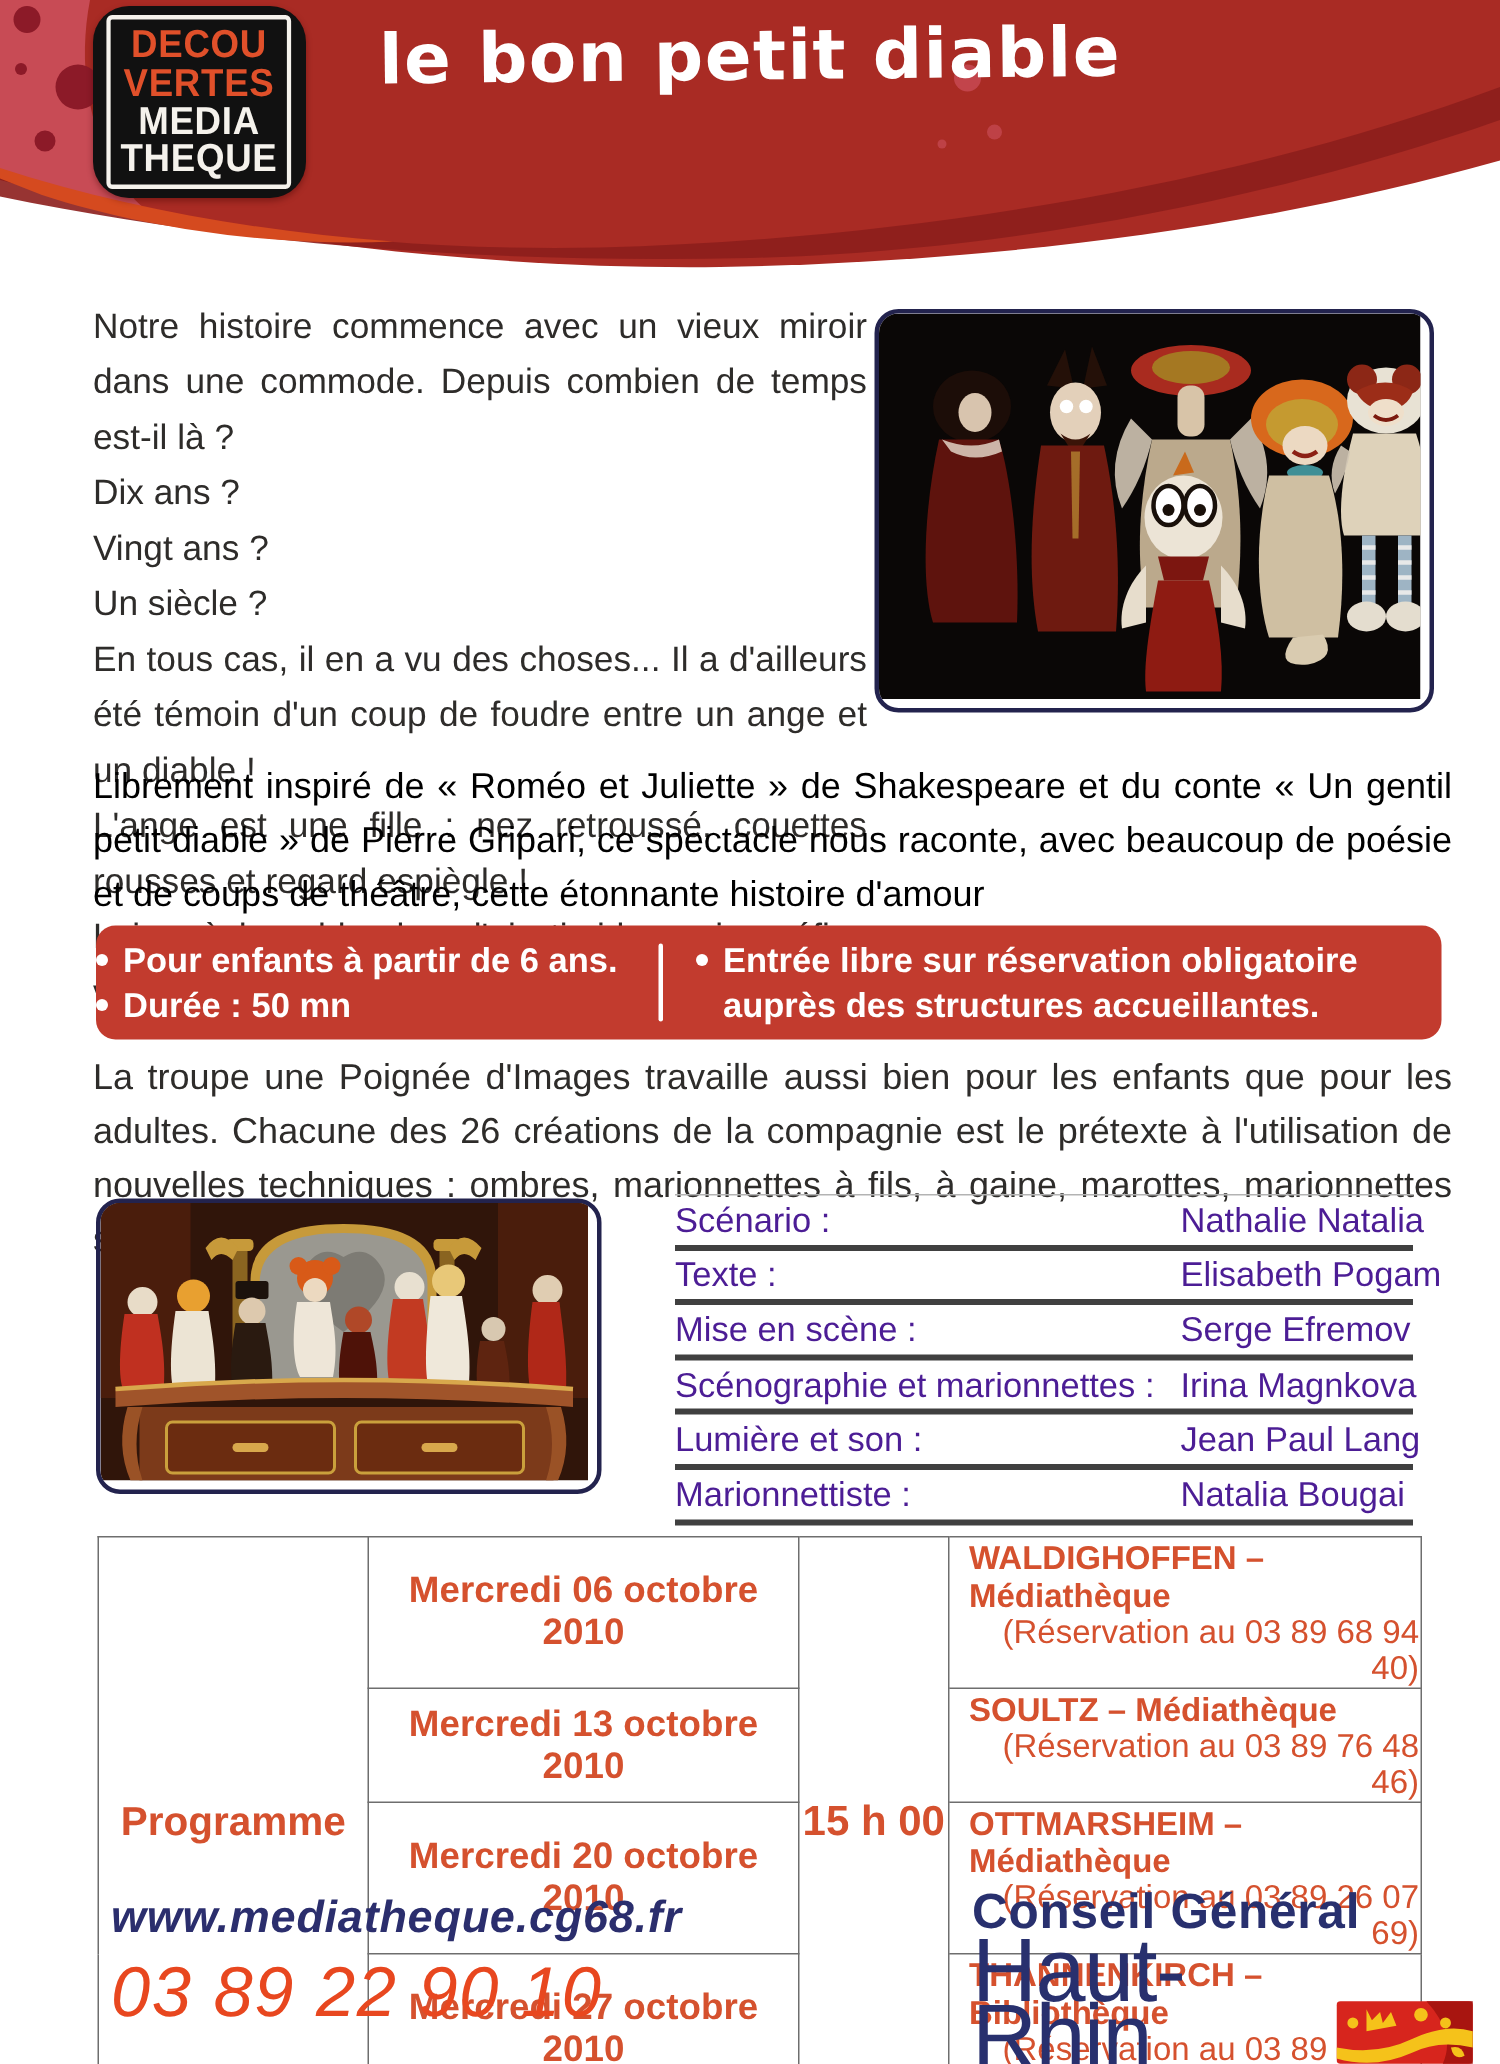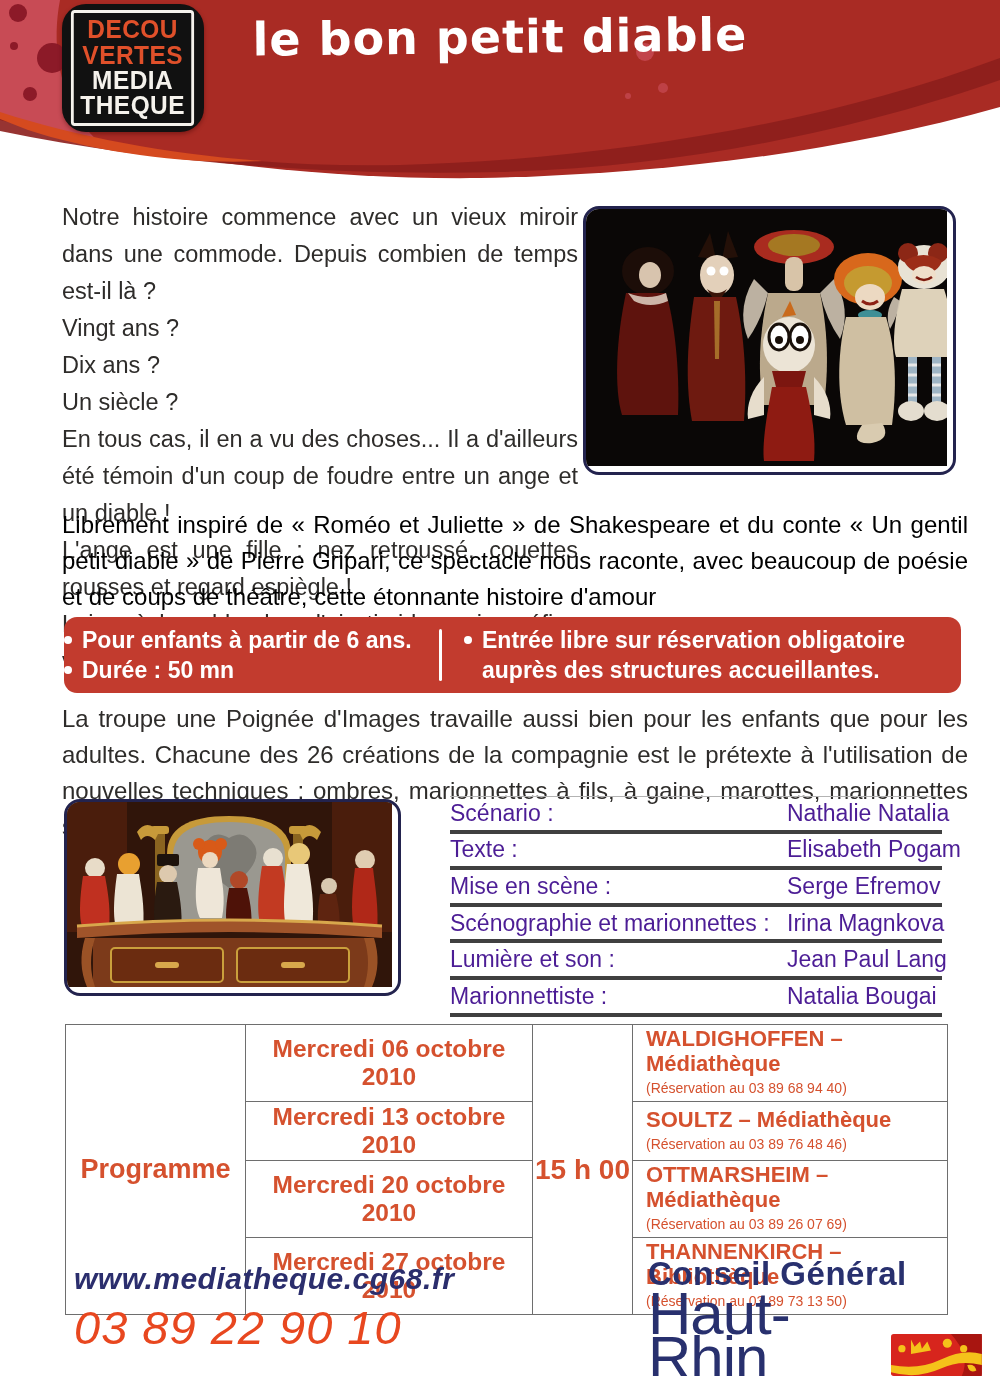--- a/index.html
+++ b/index.html
@@ -69,21 +69,21 @@
   
   .prog-table{
     position:absolute;left:65px;top:1024px;border-collapse:collapse;table-layout:fixed;
   }
   .prog-table td{border:1.5px solid #6e6e6e;height:51.5px;box-sizing:border-box;}
   .prog-cell{width:180px;text-align:center;font-weight:bold;font-size:27px;color:#d5512e;}
   .date-cell{width:287px;text-align:center;font-weight:bold;font-size:24.5px;color:#d5512e;}
   .time-cell{width:100px;text-align:center;font-weight:bold;font-size:28px;color:#d5512e;}
   .venue-cell{width:315px;padding-left:13px;color:#d5512e;}
   .venue-name{display:block;font-weight:bold;font-size:22px;line-height:25px;}
-  .venue-res{display:block;font-size:14px;line-height:24px;}
+  .venue-res{display:block;font-size:22px;line-height:24px;text-align:right;}
   
   .footer-left{position:absolute;left:74px;top:1262px;}
   .website{font-size:30px;font-weight:bold;font-style:italic;color:#2b2e6d;letter-spacing:.5px;}
   .phone{font-size:47px;font-weight:normal;font-style:italic;color:#e8471f;margin-top:4px;letter-spacing:1px;}
   .footer-right{position:absolute;left:648px;top:1256px;width:334px;color:#28306e;}
   .council1{font-size:33px;font-weight:bold;letter-spacing:.5px;line-height:36px;}
   .council-row{display:flex;align-items:flex-end;}
   .council2{font-size:60px;font-weight:normal;letter-spacing:-1px;line-height:44px;}
   .crest{margin-left:6px;margin-bottom:2px;}
   .council-rule{height:3px;background:#28306e;margin:5px 0 4px 0;width:330px;}
@@ -121,22 +121,22 @@
       <span class="logo-line orange">VERTES</span>
       <span class="logo-line white">MEDIA</span>
       <span class="logo-line white">THEQUE</span>
     </div>
   </div>
 
   <div class="main-title">le bon petit diable</div>
 
   <div class="intro-text">
     <p>Notre histoire commence avec un vieux miroir dans une commode. Depuis combien de temps est-il là ?</p>
+    <p>Dix ans ?</p>
     <p>Vingt ans ?</p>
-    <p>Dix ans ?</p>
     <p>Un siècle ?</p>
     <p>En tous cas, il en a vu des choses... Il a d'ailleurs été témoin d'un coup de foudre entre un ange et un diable !</p>
     <p>L'ange est une fille : nez retroussé, couettes rousses et regard espiègle !</p>
     <p>Lui, mèches blondes, l'air timide mais méfiez vous... c'est un diable !</p>
   </div>
 
   <div class="photo puppets">
     <svg width="361" height="257" viewBox="0 0 361 257">
       <rect width="361" height="257" fill="#0a0706"></rect>
 

